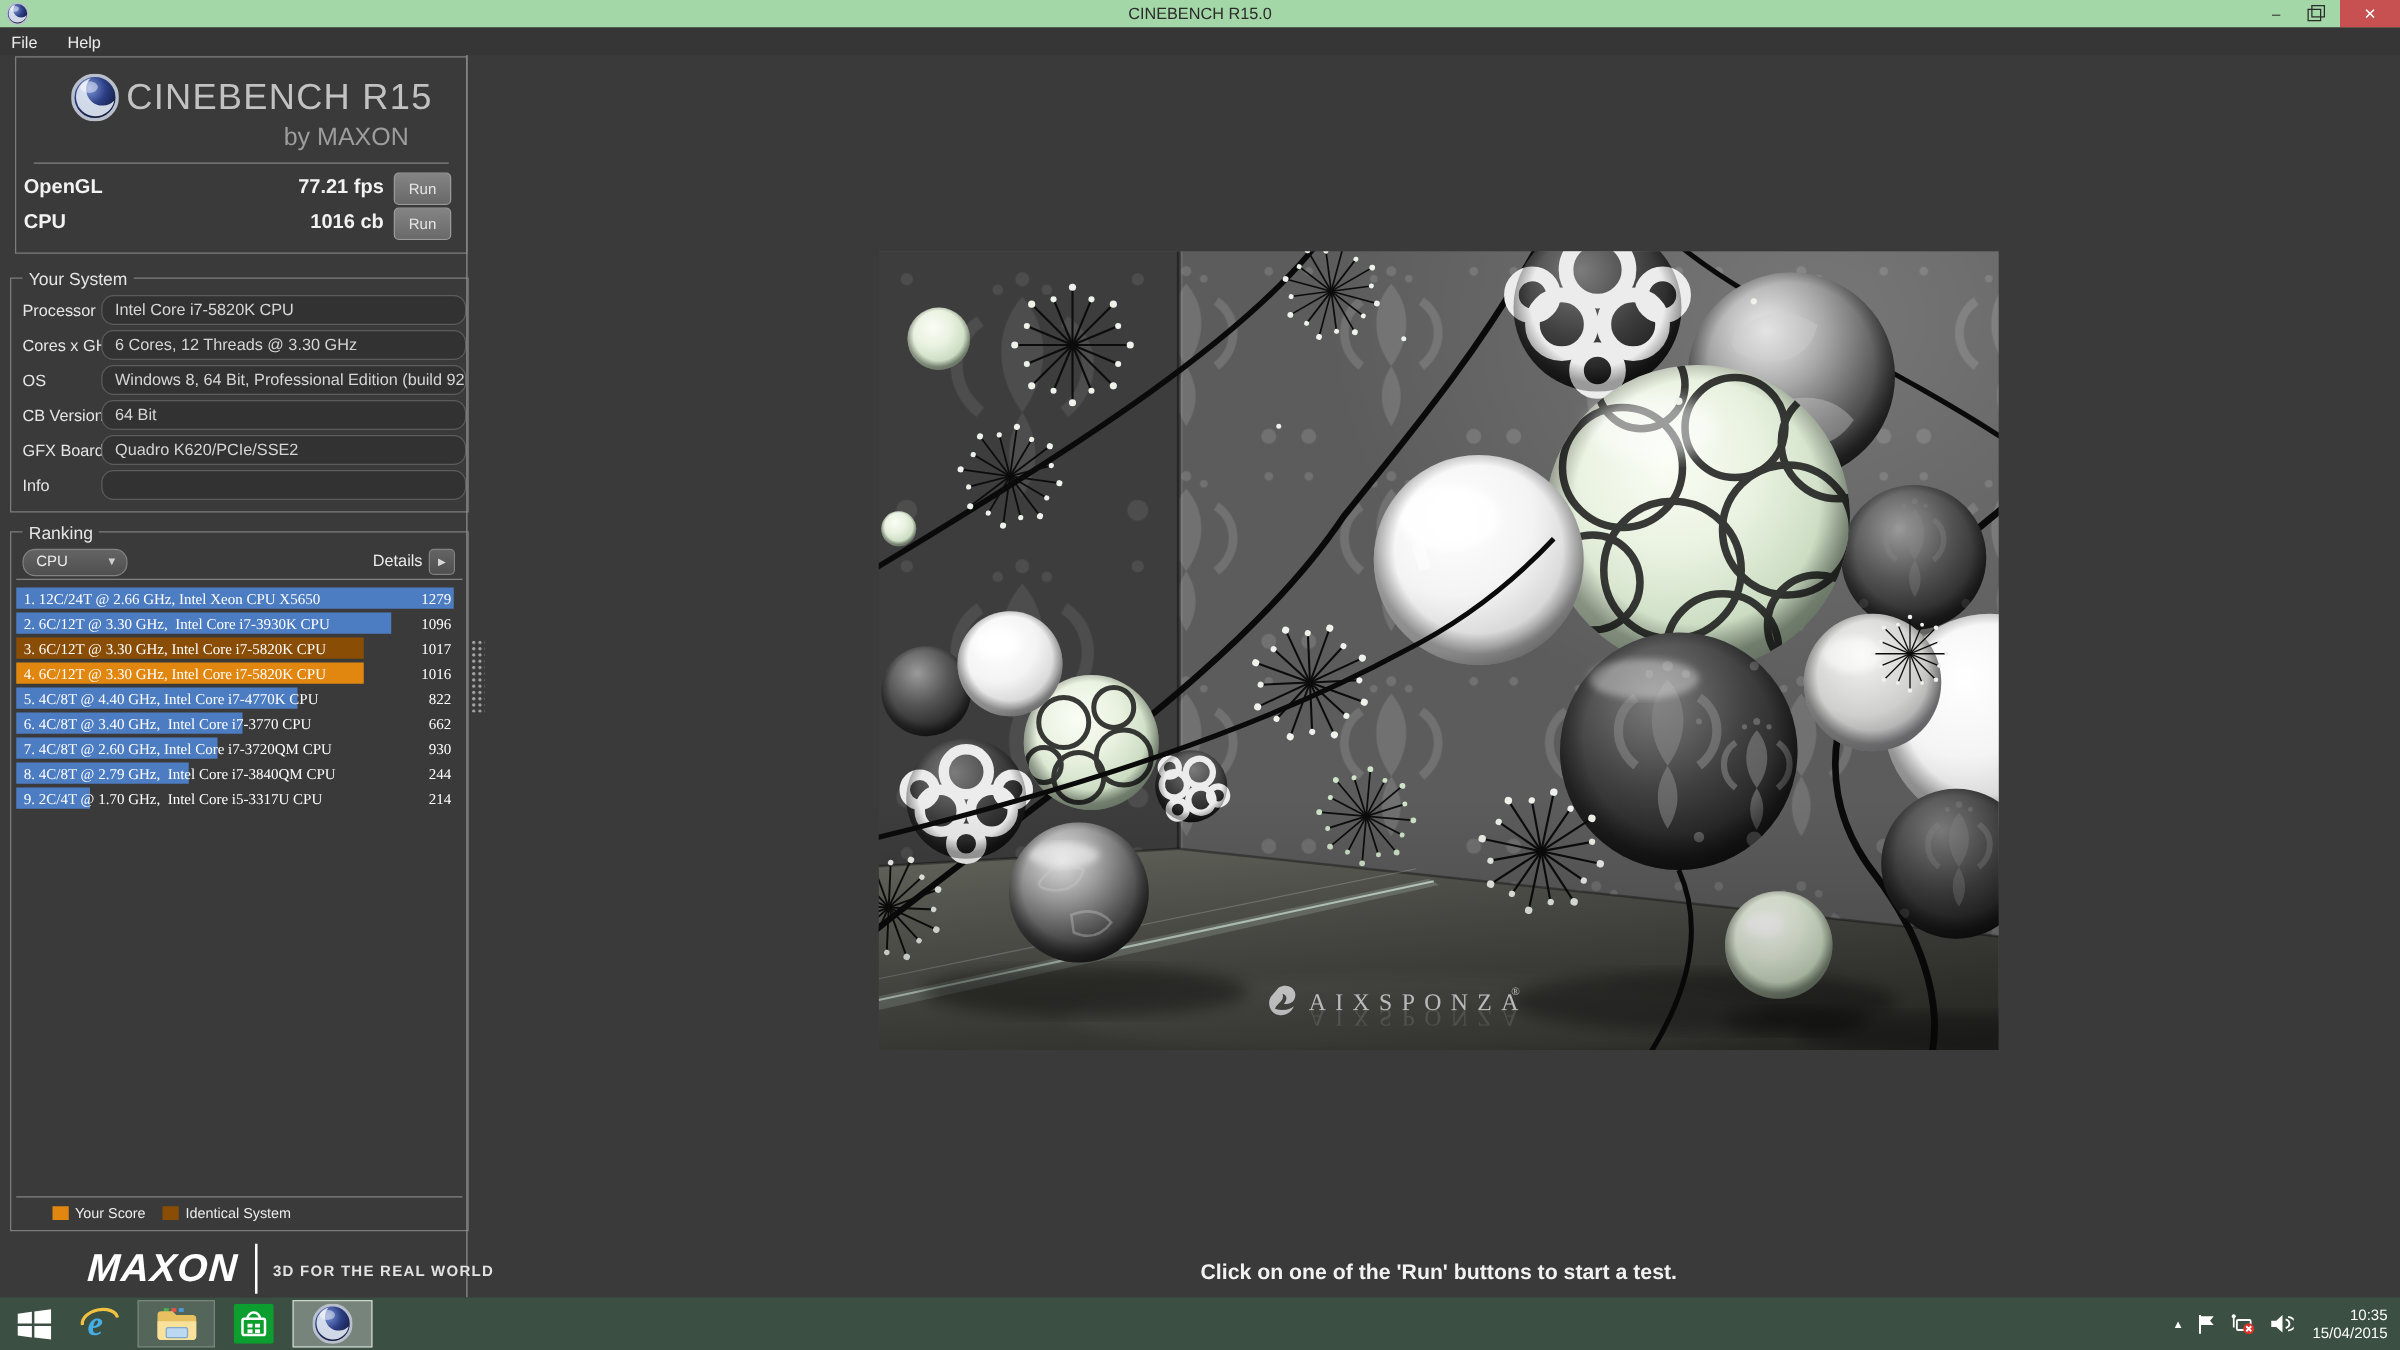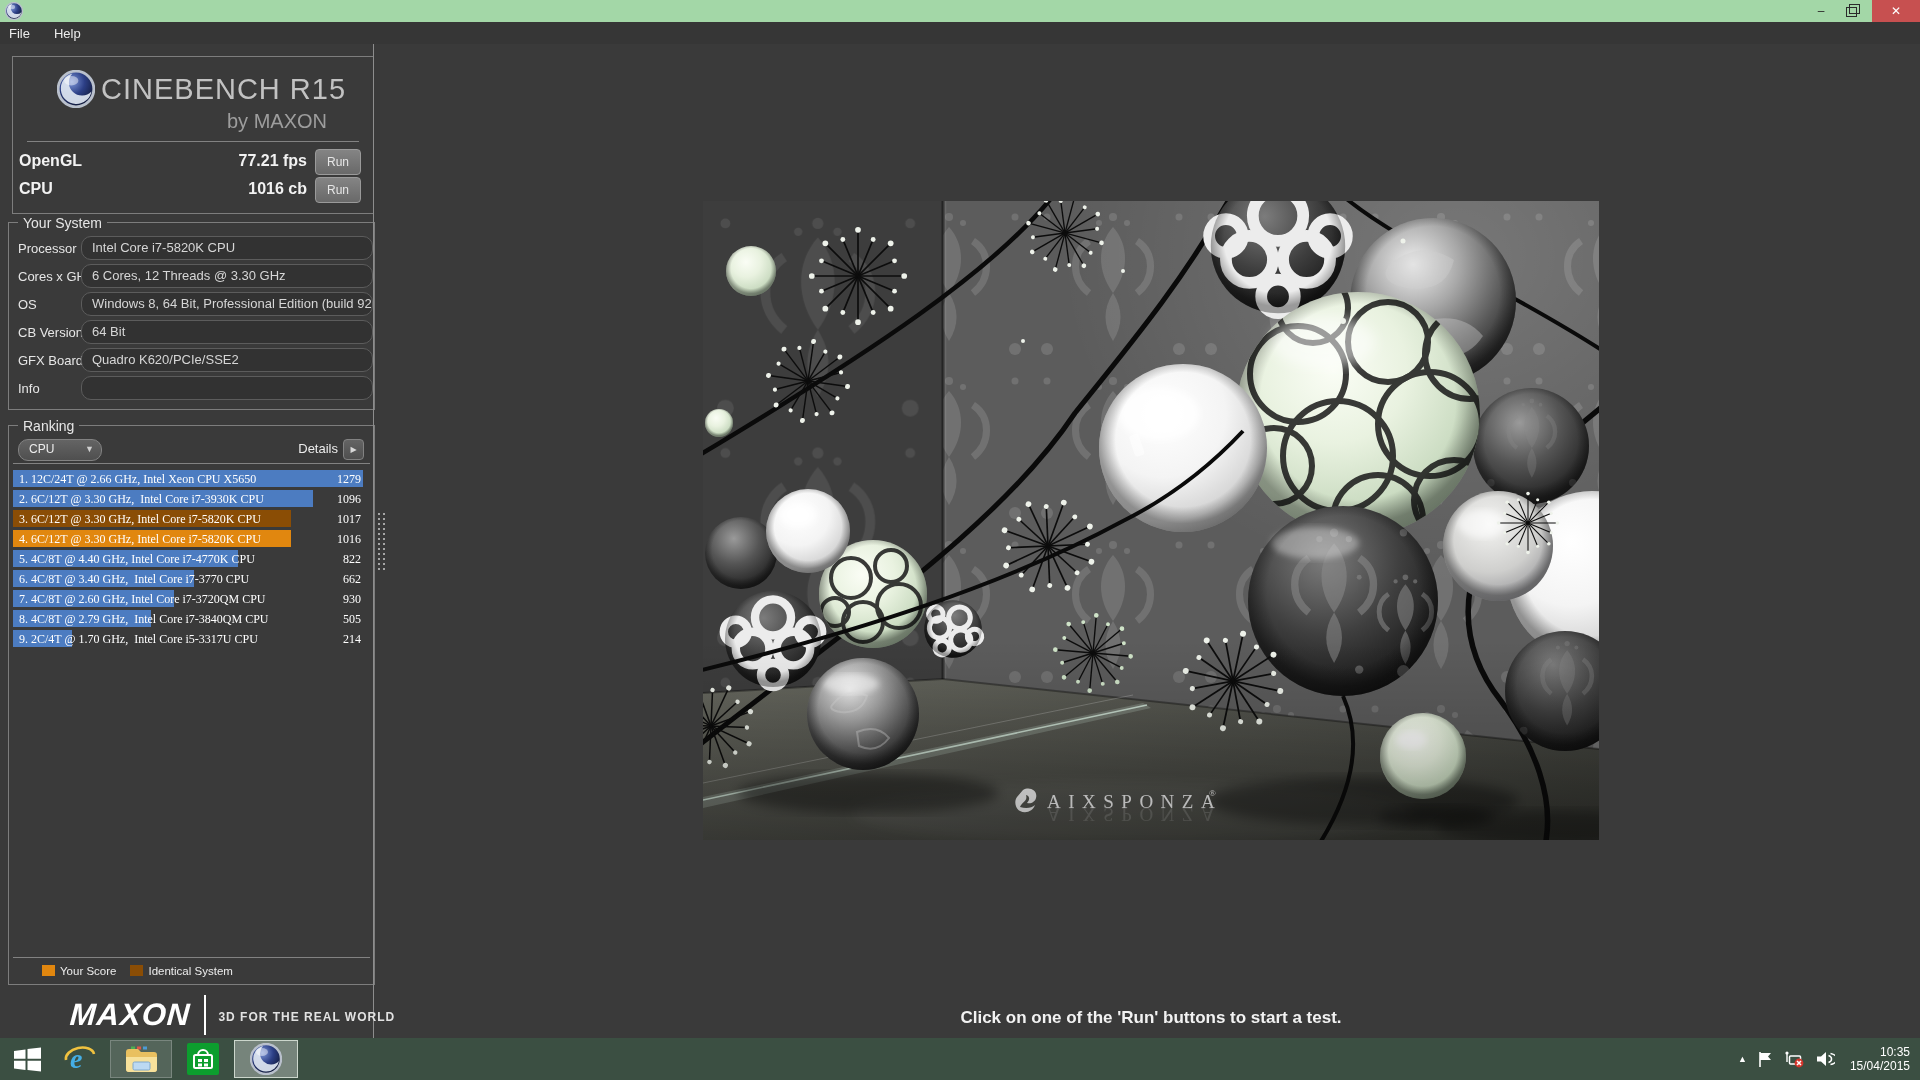--- a/index.html
+++ b/index.html
@@ -16,21 +16,21 @@
   .btn-close{right:0;width:48px;background:#c75050;color:#fff;font-size:12px;}
   .restore-glyph{position:relative;width:9px;height:8px;border:1px solid #2b2b2b;background:transparent;margin-top:2px;}
   .restore-glyph:before{content:"";position:absolute;left:2px;top:-4px;width:9px;height:8px;border:1px solid #2b2b2b;}
   
   .menubar{position:absolute;left:0;top:22px;width:1920px;height:22px;background:#363636;display:flex;align-items:center;}
   .menu-item{color:#ececec;font-size:13px;padding:0 12px;}
   .menu-item:first-child{padding-left:9px;}
   
   .group-box{position:absolute;border:1px solid #7d7d7d;background:#3a3a3a;}
   .gb-title{position:absolute;top:-8px;left:9px;background:#3a3a3a;padding:0 5px;font-size:14px;color:#e6e6e6;text-align:right;}
-  .logo-box{left:12px;top:56px;width:360px;height:156px;}
+  .logo-box{left:12px;top:45px;width:360px;height:156px;}
   .cb-ball-lg{position:absolute;left:44px;top:13px;}
   .cb-title{position:absolute;left:88px;top:16px;font-size:29px;letter-spacing:1px;color:#c2c2c2;}
   .cb-sub{position:absolute;right:46px;top:53px;font-size:20px;color:#9d9d9d;}
   .logo-sep{position:absolute;left:14px;right:14px;top:84px;height:1px;background:#828282;}
   .bench-row{position:absolute;left:6px;right:8px;height:26px;}
   .bench-row.r0{top:92px;}
   .bench-row.r1{top:120px;}
   .bench-label{position:absolute;left:0;top:3px;font-size:16px;font-weight:bold;color:#f2f2f2;}
   .bench-value{position:absolute;right:58px;top:3px;font-size:16px;font-weight:bold;color:#f2f2f2;}
   .run-btn{position:absolute;right:4px;top:0;width:44px;height:24px;border:1px solid #9a9a9a;border-radius:4px;
@@ -105,20 +105,21 @@
     </g>
   </defs>
 </svg>
 
 <div class="screen">
 
   <div class="titlebar">
     <svg class="app-ico" width="18" height="18" viewBox="-16 -16 32 32">
         <use href="#cbball"></use>
       </svg>
+    <div class="title-text">CINEBENCH R15.0</div>
     <div class="winbtn btn-min">
         <span>–</span>
       </div>
     <div class="winbtn btn-restore">
         <span class="restore-glyph"></span>
       </div>
     <div class="winbtn btn-close">
         <span>✕</span>
       </div>
   </div>
@@ -220,21 +221,21 @@
           <span class="rank-score">662</span>
         </div>
         <div class="rank-row">
           <div class="rank-bar other" style="width: 161px;"></div>
           <span class="rank-label">7. 4C/8T @ 2.60 GHz, Intel Core i7-3720QM CPU</span>
           <span class="rank-score">930</span>
         </div>
         <div class="rank-row">
           <div class="rank-bar other" style="width: 138px;"></div>
           <span class="rank-label">8. 4C/8T @ 2.79 GHz,  Intel Core i7-3840QM CPU</span>
-          <span class="rank-score">505</span>
+          <span class="rank-score">244</span>
         </div>
         <div class="rank-row">
           <div class="rank-bar other" style="width: 59px;"></div>
           <span class="rank-label">9. 2C/4T @ 1.70 GHz,  Intel Core i5-3317U CPU</span>
           <span class="rank-score">214</span>
         </div>
       </div>
     <div class="legend-sep"></div>
     <div class="legend">
       <span class="legend-swatch" style="background: rgb(225, 135, 15);"></span>

